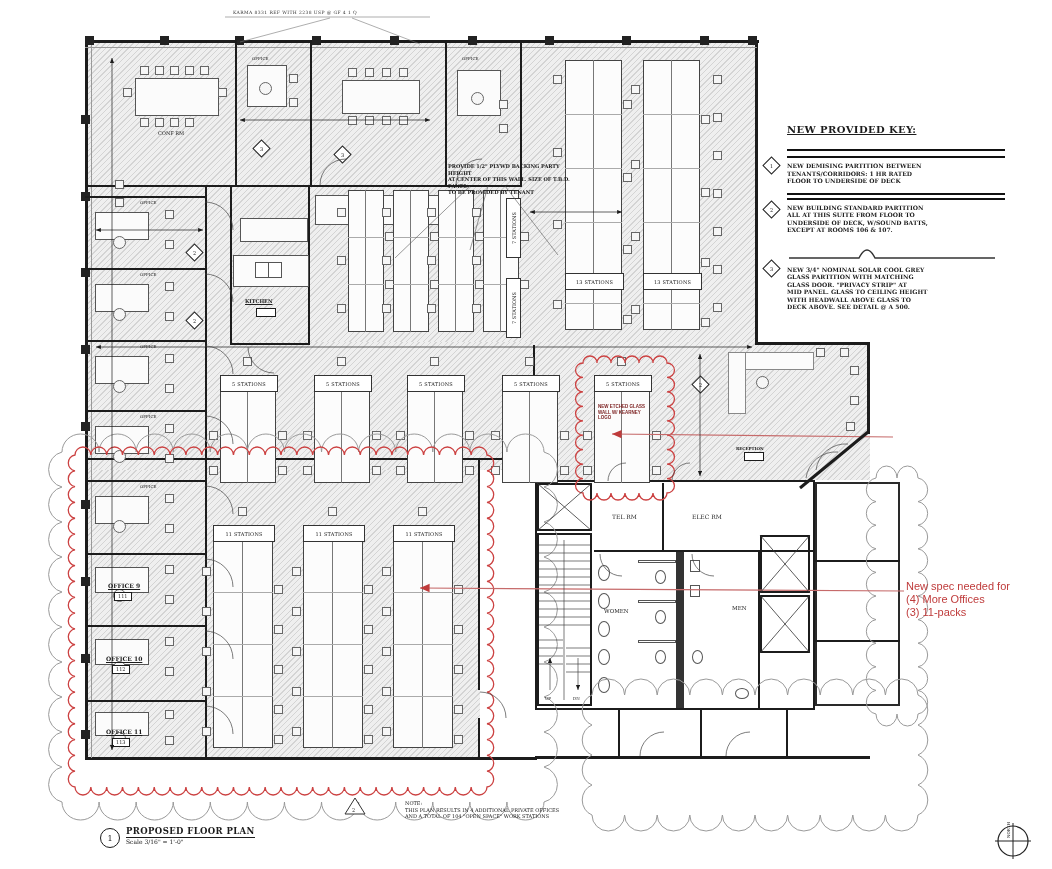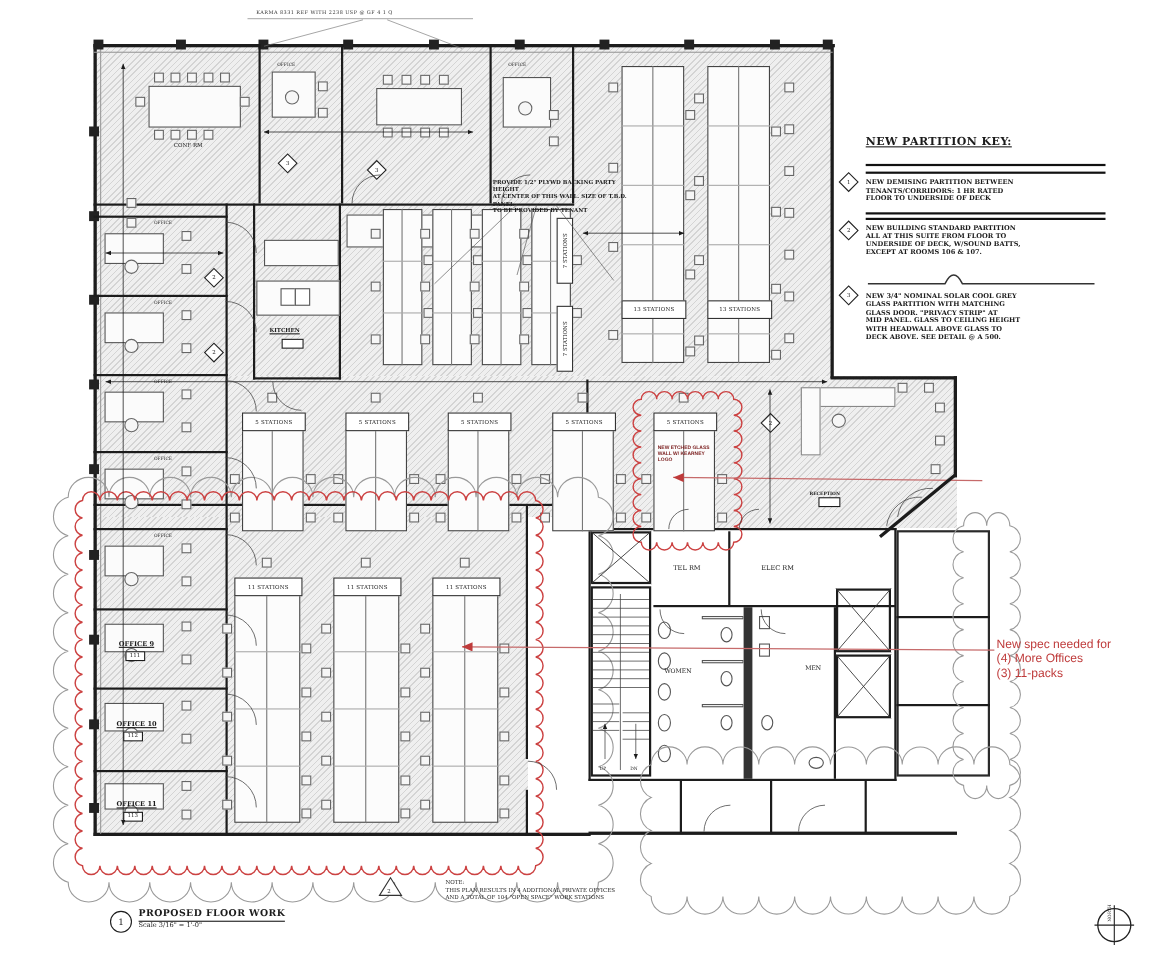--- a/index.html
+++ b/index.html
@@ -506,21 +506,21 @@
 AT CENTER OF THIS WALL.  SIZE OF T.B.D. PANEL
 TO BE PROVIDED BY TENANT</div>
   <div class="red-note" style="left:906px;top:580px;width:150px">New spec needed for
 (4) More Offices
 (3) 11-packs</div>
   <div class="black-note" style="left:405px;top:800px;width:280px;font-weight:normal">NOTE:
 THIS PLAN RESULTS IN 4 ADDITIONAL PRIVATE OFFICES
 AND A TOTAL OF 104 "OPEN SPACE" WORK STATIONS</div>
 
   <div class="key">
-    <h3>NEW PARTITION KEY:</h3>
+    <h3>NEW PROVIDED KEY:</h3>
     <div class="key-item">
       <div class="diamond" style="top:10px">
           <span>1</span>
         </div>
       <div class="sym2"></div>
       <div class="ktext">NEW DEMISING PARTITION BETWEEN
 TENANTS/CORRIDORS:  1 HR RATED
 FLOOR TO UNDERSIDE OF DECK</div>
     </div>
     <div class="key-item" style="margin-top:8px">
@@ -544,21 +544,21 @@
 GLASS PARTITION WITH MATCHING
 GLASS DOOR.  "PRIVACY STRIP" AT
 MID PANEL.  GLASS TO CEILING HEIGHT
 WITH HEADWALL ABOVE GLASS TO
 DECK ABOVE.  SEE DETAIL @ A 500.</div>
     </div>
   </div>
 
   <div class="titleblock">
     <div class="circ">1</div>
-    <div class="tt">PROPOSED FLOOR WORK</div>
+    <div class="tt">PROPOSED FLOOR PLAN</div>
     <div class="ts">Scale 3/16" = 1'-0"</div>
   </div>
 
   <svg class="overlay" width="1052" height="869">
     <defs>
       <marker id="ma" markerWidth="9" markerHeight="8" refX="7" refY="3" orient="auto-start-reverse">
         <path d="M0,0L7,3L0,6z" fill="#1c1c1c"></path>
       </marker>
       <marker id="mr" markerWidth="10" markerHeight="9" refX="8" refY="3.5" orient="auto-start-reverse">
         <path d="M0,0L8,3.5L0,7z" fill="#bf3b3b"></path>

